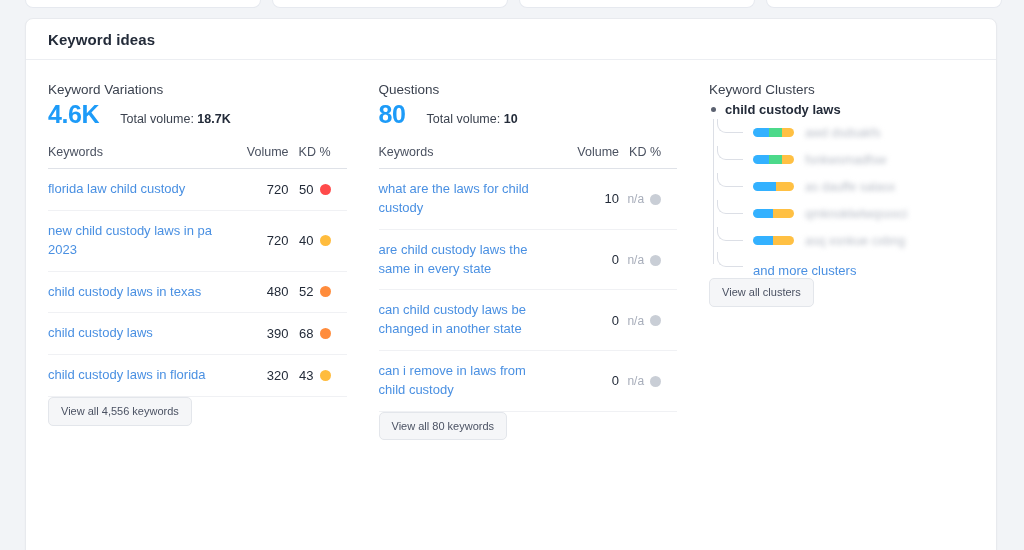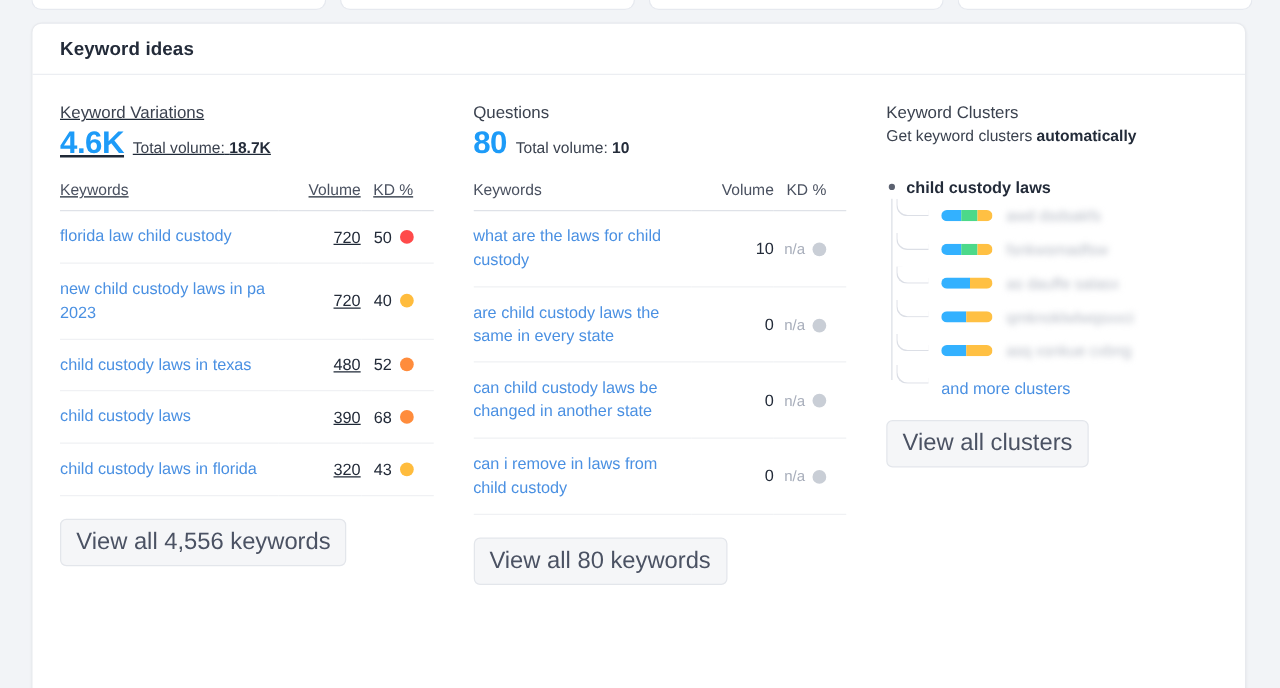--- a/index.html
+++ b/index.html
@@ -67,34 +67,34 @@
     letter-spacing: .1px;
   }
 
   .panel-body {
     display: flex;
     padding: 22px 22px 0 22px;
   }
 
   
   .col { position: relative; }
-  .col-variations { width: 302px; text-decoration: underline; }
+  .col-variations { width: 302px; }
   .col-questions  { width: 302px; margin-left: 32px; }
   .col-clusters   { width: 268px; margin-left: 32px; }
 
   .col-heading {
     font-size: 13.5px;
     color: #3b424f;
     margin-bottom: 5px;
   }
 
   .metric-line {
     display: flex;
     align-items: baseline;
-    gap: 7px;
+    gap: 21px;
     margin-bottom: 18px;
     white-space: nowrap;
   }
   .metric-big {
     font-size: 25px;
     font-weight: bold;
     color: #1d9bf8;
     line-height: 1;
     letter-spacing: -.4px;
   }
@@ -156,23 +156,22 @@
   .kd-dot {
     width: 11px; height: 11px;
     border-radius: 50%;
     display: inline-block;
     flex: none;
   }
 
   
   .pill-btn {
     display: inline-block;
-    margin-top: 18px;
     padding: 7px 12px;
-    font-size: 19px;
+    font-size: 11px;
     font-family: "Liberation Sans", sans-serif;
     color: #4b5263;
     background: #f5f6f8;
     border: 1px solid #e3e6eb;
     border-radius: 5px;
     cursor: pointer;
     line-height: 1.15;
   }
 
   
@@ -409,23 +408,20 @@
                 </span></td>
             </tr>
           </tbody>
       </table>
 
       <button class="pill-btn">View all 80 keywords</button>
     </div>
 
     <div class="col col-clusters">
       <div class="col-heading">Keyword Clusters</div>
-      <div class="clusters-note">
-        <span>Get keyword clusters </span><b>automatically</b>
-      </div>
 
       <div class="cluster-root">
         <span class="root-dot"></span>
         <span class="root-label">child custody laws</span>
       </div>
 
       <div class="tree">
         <div class="tree-spine"></div>
         <div id="cluster-rows">
             <div class="tree-row">

